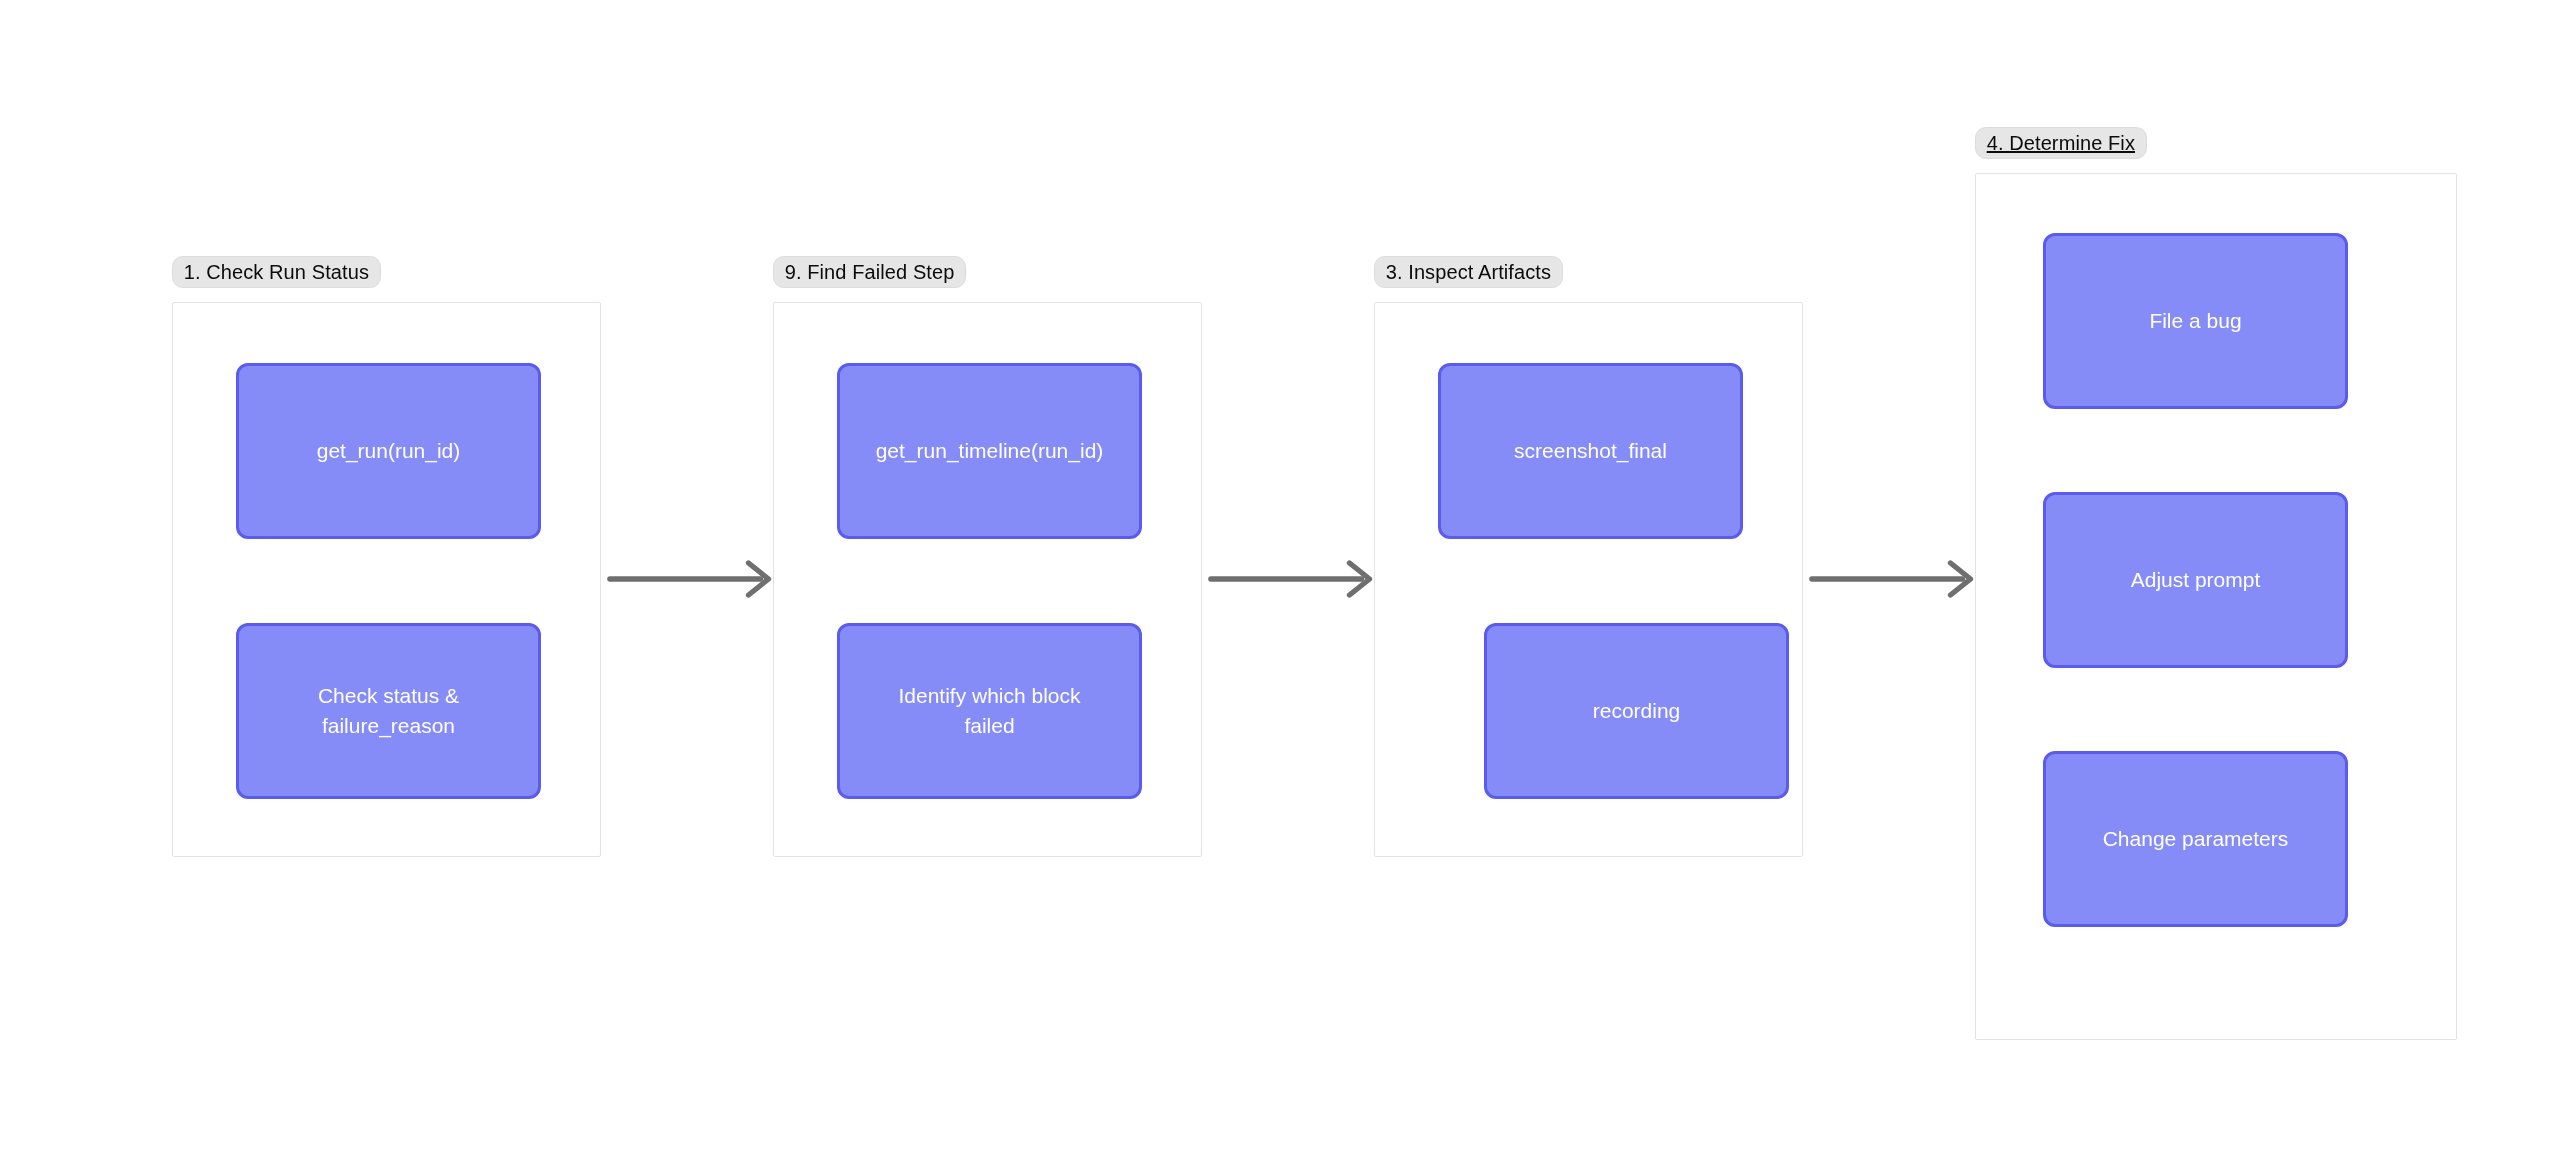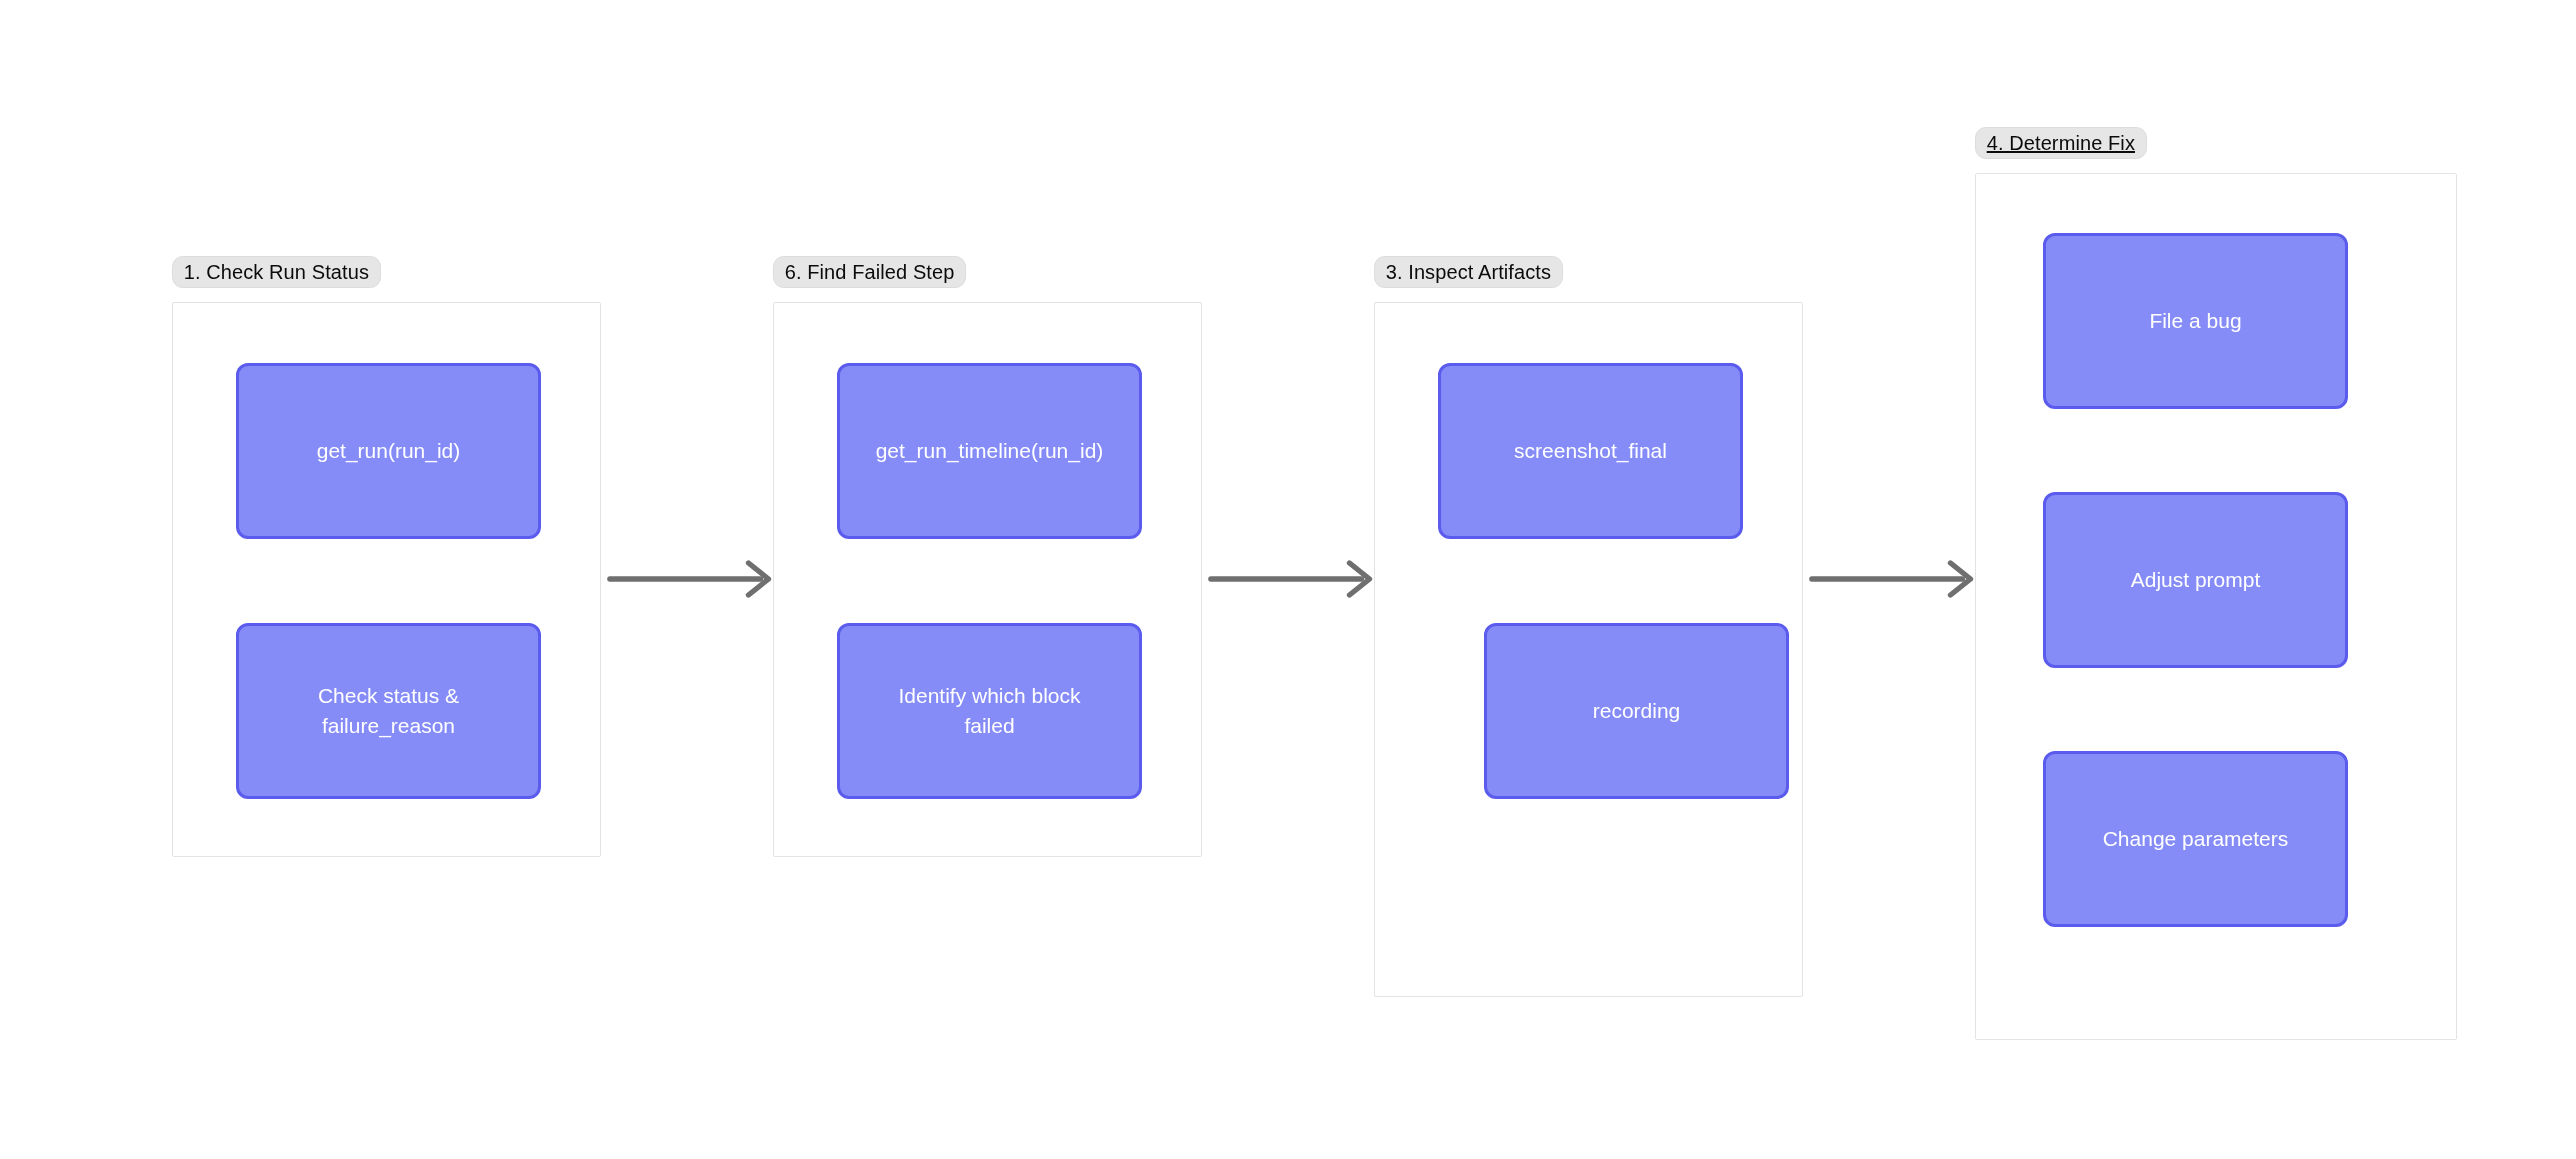--- a/index.html
+++ b/index.html
@@ -93,21 +93,21 @@
   </div>
 
   <div class="arrow" style="left:608px; top:559px; width:165px;">
     <svg width="165" height="40" viewBox="0 0 246 60" fill="none" aria-hidden="true">
       <path d="M2 30 H228" stroke="#6f6f6f" stroke-width="8" stroke-linecap="round"></path>
       <path d="M210 6 L240 30 L210 54" stroke="#6f6f6f" stroke-width="8" stroke-linecap="round" stroke-linejoin="round" fill="none"></path>
     </svg>
   </div>
 
   <div class="group-label" style="left:773px; top:256px;">
-    <span>6. Find Failed Step</span>
+    <span>9. Find Failed Step</span>
   </div>
   <div class="group" style="left:773px; top:302px; width:429px; height:555px;">
     <div class="node" style="left:63px; top:60px; width:305px; height:176px;">
       <span>get_run_timeline(run_id)</span>
     </div>
     <div class="node" style="left:63px; top:320px; width:305px; height:176px;align-items:center;">
       <span>Identify which block
 failed</span>
     </div>
   </div>
@@ -115,21 +115,21 @@
   <div class="arrow" style="left:1209px; top:559px; width:165px;">
     <svg width="165" height="40" viewBox="0 0 246 60" fill="none" aria-hidden="true">
       <path d="M2 30 H228" stroke="#6f6f6f" stroke-width="8" stroke-linecap="round"></path>
       <path d="M210 6 L240 30 L210 54" stroke="#6f6f6f" stroke-width="8" stroke-linecap="round" stroke-linejoin="round" fill="none"></path>
     </svg>
   </div>
 
   <div class="group-label" style="left:1374px; top:256px;">
     <span>3. Inspect Artifacts</span>
   </div>
-  <div class="group" style="left:1374px; top:302px; width:429px; height:695px;">
+  <div class="group" style="left:1374px; top:302px; width:429px; height:555px;">
     <div class="node" style="left:63px; top:60px; width:305px; height:176px;">
       <span>screenshot_final</span>
     </div>
     <div class="node" style="left:63px; top:320px; width:305px; height:176px;margin-left:46px;">
       <span>recording</span>
     </div>
   </div>
 
   <div class="arrow" style="left:1810px; top:559px; width:165px;">
     <svg width="165" height="40" viewBox="0 0 246 60" fill="none" aria-hidden="true">

